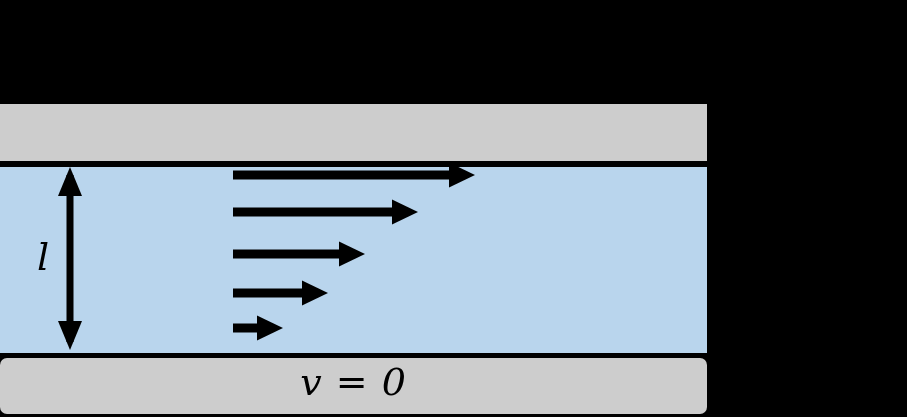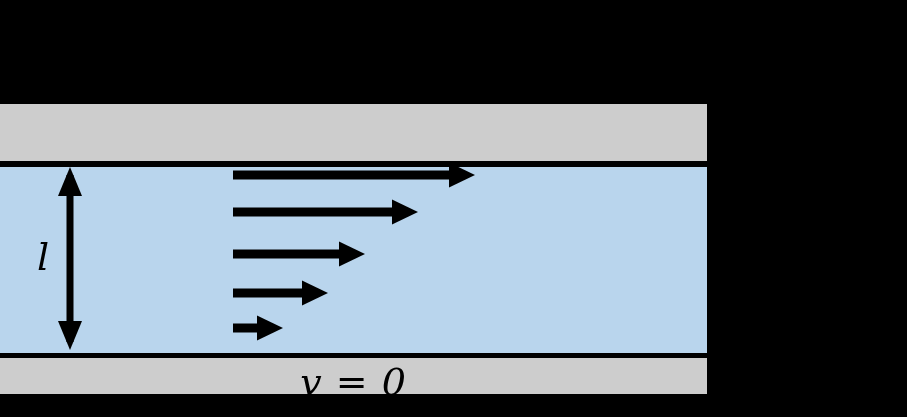--- a/index.html
+++ b/index.html
@@ -28,21 +28,22 @@
     background: #cdcdcd;
   }
   #plate-top {
     top: 104px;
     width: 707px;
     height: 57px;
   }
   #plate-bottom {
     top: 358px;
     width: 707px;
-    height: 36px;
+    height: 56px;
+    border-radius: 7px;
   }
 
   
   #fluid {
     position: absolute;
     left: 0;
     top: 167px;
     width: 707px;
     height: 186px;
     background: #b9d5ed;

